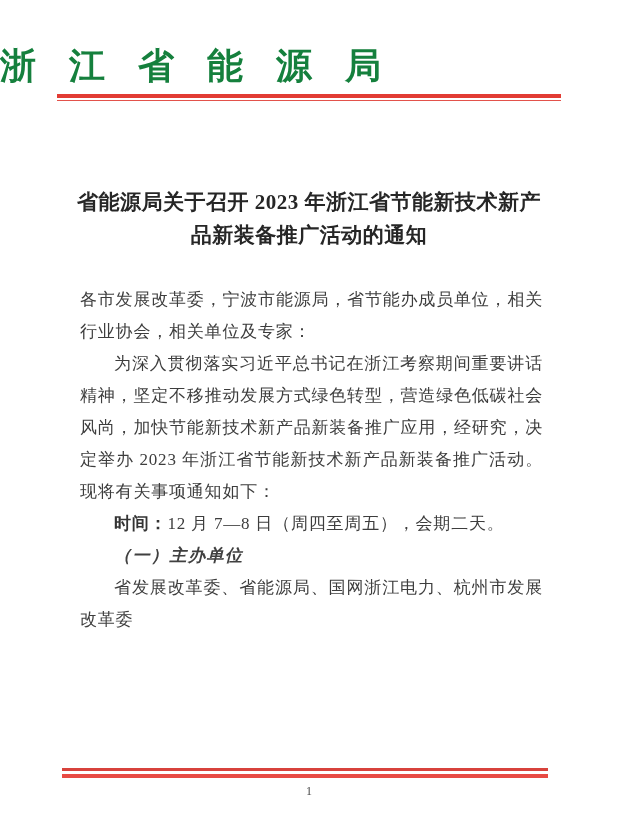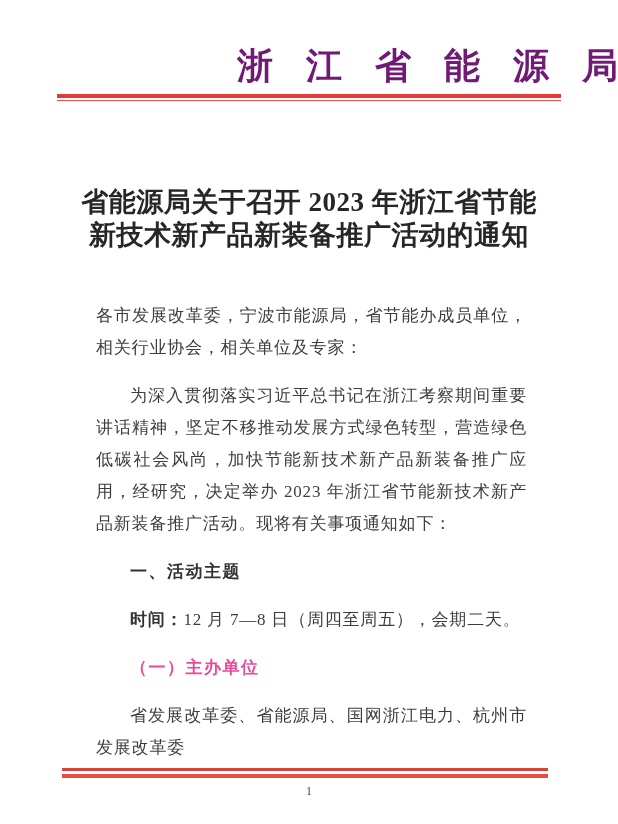--- a/index.html
+++ b/index.html
@@ -14,24 +14,24 @@
     height: 824px;
     background: #ffffff;
     overflow: hidden;
   }
   
   .agency {
     position: absolute;
     top: 42px;
     left: 0;
     width: 100%;
-    text-align: right;
+    text-align: left;
     font-size: 36px;
     font-weight: bold;
-    color: #701a75;
+    color: #15803d;
     letter-spacing: 33px;
     font-family: "Liberation Serif", "DejaVu Serif", serif;
     white-space: nowrap;
   }
   .agency-inner { margin-right: -33px; }
   .rule-thick {
     position: absolute;
     left: 57px;
     width: 504px;
     top: 94px;
@@ -47,50 +47,51 @@
     background: #e3524b;
   }
   
   .doc-title {
     position: absolute;
     top: 186px;
     left: 74px;
     width: 470px;
     margin: 0;
     text-align: center;
-    font-size: 27px;
+    font-size: 21px;
     font-weight: bold;
     line-height: 33px;
     color: #262626;
     letter-spacing: 0.5px;
     font-family: "Liberation Serif", "DejaVu Serif", serif;
   }
   
   .doc-body {
     position: absolute;
     top: 284px;
     left: 80px;
     width: 463px;
     font-size: 17px;
     line-height: 32px;
     letter-spacing: 0.8px;
     color: #3d3d3d;
     text-align: justify;
   }
-  .doc-body p { margin: 16px; }
+  .doc-body p { margin: 0; }
   .indent { text-indent: 2em; }
   .heading {
     font-family: "Liberation Sans", "DejaVu Sans", sans-serif;
     font-weight: bold;
     color: #333333;
     letter-spacing: 1.5px;
   }
   .subheading {
     font-weight: bold;
-    color: #ec4899;
+    font-style: italic;
+    color: #404040;
     letter-spacing: 1.5px;
   }
   .label {
     font-family: "Liberation Sans", "DejaVu Sans", sans-serif;
     font-weight: bold;
     color: #333333;
   }
   
   .bottom-rule-a {
     position: absolute;
@@ -128,21 +129,20 @@
     <span class="agency-inner">浙江省能源局</span>
   </div>
   <div class="rule-thick"></div>
   <div class="rule-thin"></div>
 
   <h1 class="doc-title">省能源局关于召开 2023 年浙江省节能新技术新产品新装备推广活动的通知</h1>
 
   <div class="doc-body">
     <p class="recipients">各市发展改革委，宁波市能源局，省节能办成员单位，相关行业协会，相关单位及专家：</p>
     <p class="indent">为深入贯彻落实习近平总书记在浙江考察期间重要讲话精神，坚定不移推动发展方式绿色转型，营造绿色低碳社会风尚，加快节能新技术新产品新装备推广应用，经研究，决定举办 2023 年浙江省节能新技术新产品新装备推广活动。现将有关事项通知如下：</p>
-    <p class="heading indent">一、活动主题</p>
     <p class="indent"><span class="label">时间：</span><span>12 月 7—8 日（周四至周五），会期二天。</span></p>
     <p class="subheading indent">（一）主办单位</p>
     <p class="indent">省发展改革委、省能源局、国网浙江电力、杭州市发展改革委</p>
   </div>
 
   <div class="bottom-rule-a"></div>
   <div class="bottom-rule-b"></div>
   <div class="page-number">1</div>
 
 </div>

